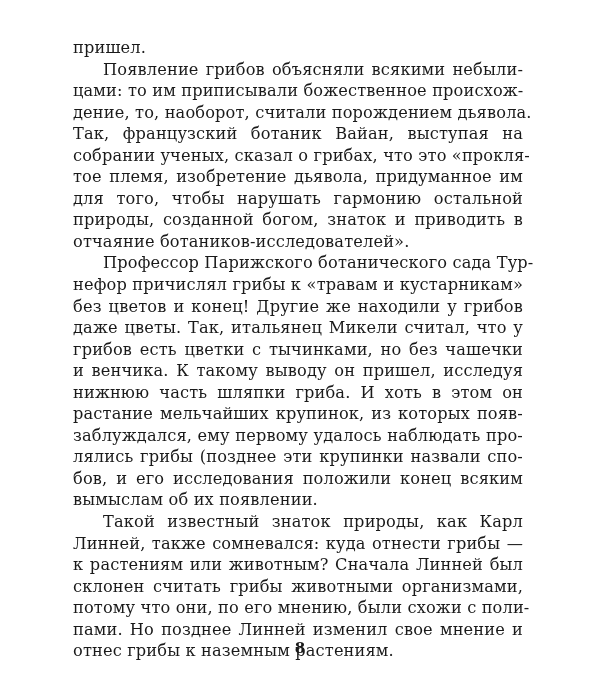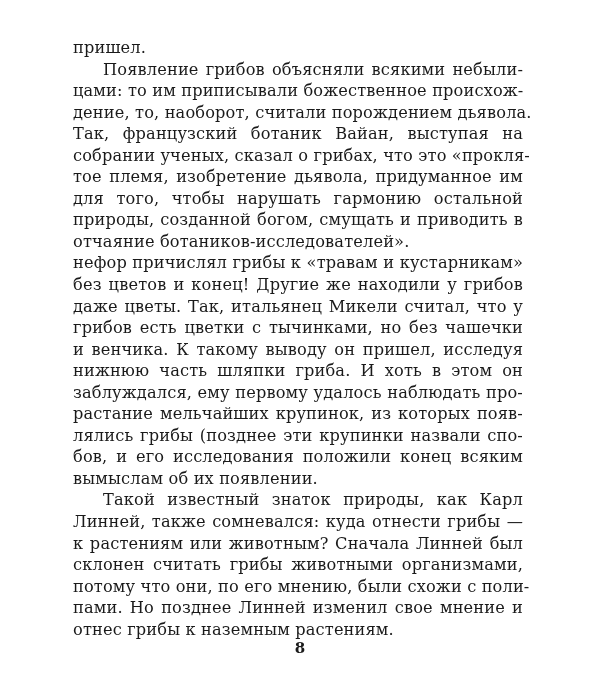--- a/index.html
+++ b/index.html
@@ -23,30 +23,31 @@
 
 <div class="page" id="page-body">
     <span class="line last">пришел.</span>
     <span class="line indent">Появление грибов объясняли всякими небыли-</span>
     <span class="line">цами: то им приписывали божественное происхож-</span>
     <span class="line">дение, то, наоборот, считали порождением дьявола.</span>
     <span class="line">Так, французский ботаник Вайан, выступая на</span>
     <span class="line">собрании ученых, сказал о грибах, что это «прокля-</span>
     <span class="line">тое племя, изобретение дьявола, придуманное им</span>
     <span class="line">для того, чтобы нарушать гармонию остальной</span>
-    <span class="line">природы, созданной богом, смущать и приводить в</span>
+    <span class="line">природы, созданной богом, знаток и приводить в</span>
     <span class="line last">отчаяние ботаников-исследователей».</span>
+    <span class="line indent">Профессор Парижского ботанического сада Тур-</span>
     <span class="line">нефор причислял грибы к «травам и кустарникам»</span>
     <span class="line">без цветов и конец! Другие же находили у грибов</span>
     <span class="line">даже цветы. Так, итальянец Микели считал, что у</span>
     <span class="line">грибов есть цветки с тычинками, но без чашечки</span>
     <span class="line">и венчика. К такому выводу он пришел, исследуя</span>
     <span class="line">нижнюю часть шляпки гриба. И хоть в этом он</span>
+    <span class="line">растание мельчайших крупинок, из которых появ-</span>
     <span class="line">заблуждался, ему первому удалось наблюдать про-</span>
-    <span class="line">растание мельчайших крупинок, из которых появ-</span>
     <span class="line">лялись грибы (позднее эти крупинки назвали спо-</span>
     <span class="line">бов, и его исследования положили конец всяким</span>
     <span class="line last">вымыслам об их появлении.</span>
     <span class="line indent">Такой известный знаток природы, как Карл</span>
     <span class="line">Линней, также сомневался: куда отнести грибы —</span>
     <span class="line">к растениям или животным? Сначала Линней был</span>
     <span class="line">склонен считать грибы животными организмами,</span>
     <span class="line">потому что они, по его мнению, были схожи с поли-</span>
     <span class="line">пами. Но позднее Линней изменил свое мнение и</span>
     <span class="line last">отнес грибы к наземным растениям.</span>

